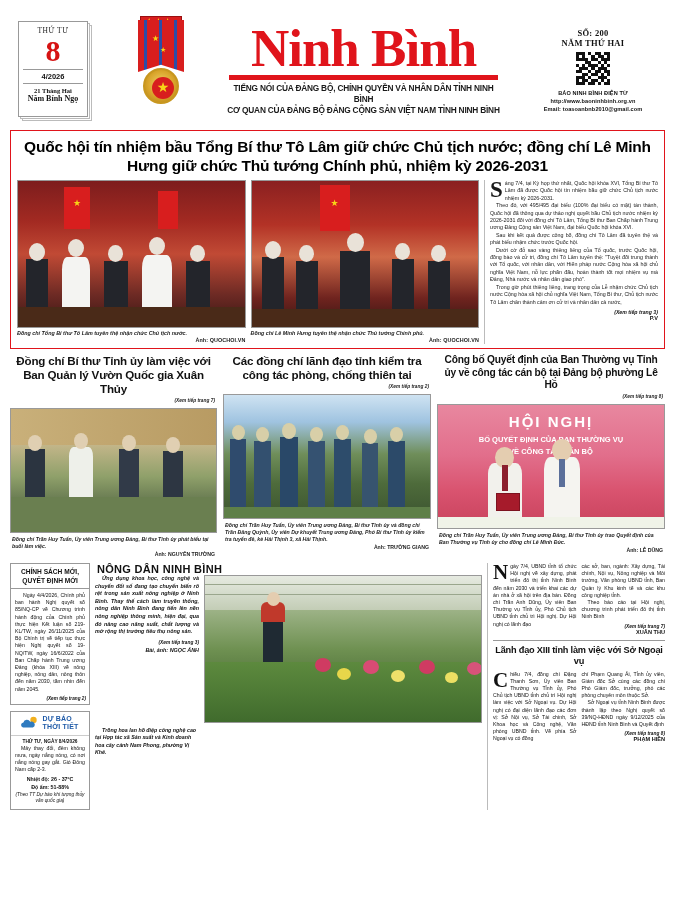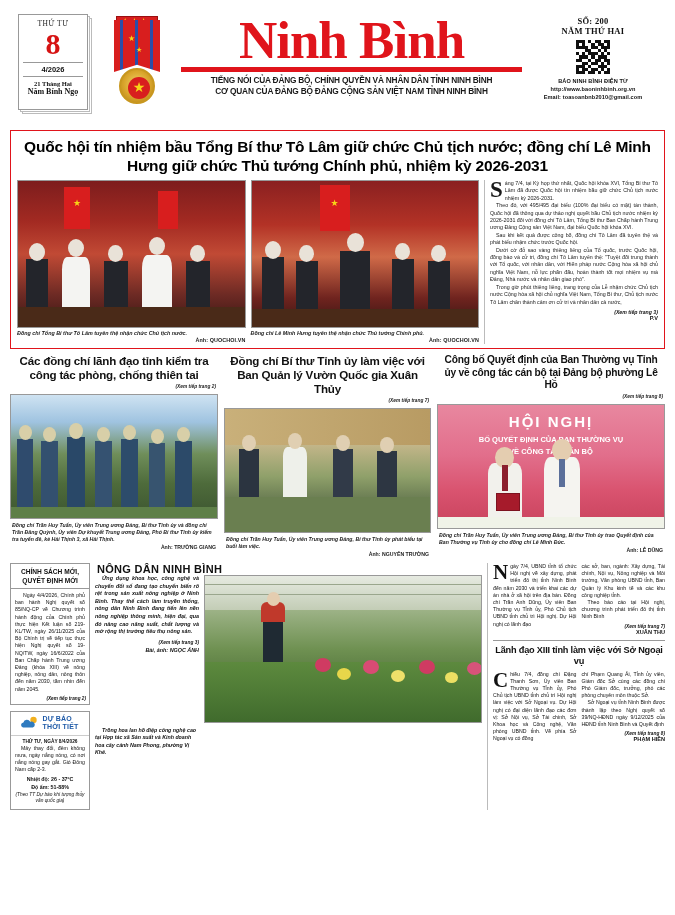--- a/index.html
+++ b/index.html
@@ -6,21 +6,21 @@
   body {
     width:675px; height:915px;
     background:#ffffff;
     font-family:"Liberation Sans", sans-serif;
     color:#111;
     overflow:hidden;
   }
   .page { width:675px; height:915px; position:relative; padding:0 8px; }
 
   
-  .masthead { display:flex; align-items:flex-start; padding:14px 10px 4px 10px; height:128px; }
+  .masthead { display:flex; align-items:center; padding:14px 10px 4px 10px; height:128px;gap:24px; }
   .datebox-wrap { position:relative; width:78px; flex:0 0 78px; }
   .datebox-shadow { position:absolute; left:4px; top:4px; width:70px; height:96px; border:1px solid #bbb; background:#fff; }
   .datebox-shadow2 { position:absolute; left:2px; top:2px; width:70px; height:96px; border:1px solid #bbb; background:#fff; }
   .datebox {
     position:relative; width:70px; height:96px; border:1px solid #999; background:#fff;
     text-align:center; padding-top:4px;
   }
   .dow { font-family:"Liberation Serif", serif; font-size:7.5px; letter-spacing:.5px; color:#222; }
   .daynum { font-family:"Liberation Serif", serif; font-size:30px; font-weight:bold; color:#d61313; line-height:32px; }
   .monthyear { font-size:7.5px; font-weight:bold; border-top:1px solid #999; border-bottom:1px solid #999; padding:2px 0; margin:2px 4px; }
@@ -376,20 +376,41 @@
         <div class="sig">
           <span>(Xem tiếp trang 3)</span>
           <b>P.V</b>
         </div>
       </div>
     </div>
   </div>
 
   <div class="mid">
 
+    <div class="mcol c2">
+      <div class="mhead">Đồng chí Bí thư Tỉnh ủy làm việc với Ban Quản lý Vườn Quốc gia Xuân Thủy</div>
+      <div class="jump">(Xem tiếp trang 7)</div>
+      <div class="mphoto ph-meeting">
+        <div style="position:absolute;left:0;top:0;width:100%;height:36px;background:linear-gradient(90deg,#c9b07a,#b89b63);"></div>
+        <div class="fig-dark" style="left:14px;top:40px;width:20px;height:50px;background:#2b3440;"></div>
+        <div class="fig-person" style="left:17px;top:26px;width:14px;height:16px;border-radius:50%;background:#e0cfb2;"></div>
+        <div class="white-shirt" style="left:58px;top:38px;width:24px;height:52px;background:#eef0ea;"></div>
+        <div class="fig-person" style="left:63px;top:24px;width:14px;height:16px;border-radius:50%;background:#e0cfb2;"></div>
+        <div class="fig-dark" style="left:108px;top:40px;width:20px;height:50px;background:#313a48;"></div>
+        <div class="fig-person" style="left:111px;top:26px;width:14px;height:16px;border-radius:50%;background:#e0cfb2;"></div>
+        <div class="fig-dark" style="left:152px;top:42px;width:20px;height:48px;background:#2d3642;"></div>
+        <div class="fig-person" style="left:155px;top:28px;width:14px;height:16px;border-radius:50%;background:#e0cfb2;"></div>
+        <div style="position:absolute;left:0;top:88px;width:100%;height:37px;background:#6a7f50;"></div>
+      </div>
+      <div class="mcap">
+        <span>Đồng chí Trần Huy Tuấn, Ủy viên Trung ương Đảng, Bí thư Tỉnh ủy phát biểu tại buổi làm việc.</span>
+        <span class="credit">Ảnh: NGUYỄN TRƯỜNG</span>
+      </div>
+    </div>
+
     <div class="mcol c1">
       <div class="mhead">Các đồng chí lãnh đạo tỉnh kiểm tra công tác phòng, chống thiên tai</div>
       <div class="jump">(Xem tiếp trang 2)</div>
       <div class="mphoto ph-field">
         <div class="fig-dark" style="left:6px;top:44px;width:16px;height:70px;background:#2f4b6d;"></div>
         <div class="fig-person" style="left:8px;top:30px;width:13px;height:15px;border-radius:50%;background:#d8cfa8;"></div>
         <div class="fig-dark" style="left:30px;top:46px;width:17px;height:68px;background:#33506f;"></div>
         <div class="fig-person" style="left:32px;top:32px;width:13px;height:15px;border-radius:50%;background:#d8cfa8;"></div>
         <div class="fig-dark" style="left:56px;top:42px;width:18px;height:72px;background:#294868;"></div>
         <div class="fig-person" style="left:58px;top:28px;width:14px;height:16px;border-radius:50%;background:#d8cfa8;"></div>
@@ -402,41 +423,20 @@
         <div class="fig-dark" style="left:164px;top:46px;width:17px;height:68px;background:#2c4a69;"></div>
         <div class="fig-person" style="left:166px;top:32px;width:13px;height:15px;border-radius:50%;background:#d8cfa8;"></div>
         <div style="position:absolute;left:0;top:112px;width:100%;height:14px;background:#5e7f48;"></div>
       </div>
       <div class="mcap">
         <span>Đồng chí Trần Huy Tuấn, Ủy viên Trung ương Đảng, Bí thư Tỉnh ủy và đồng chí Trần Đăng Quỳnh, Ủy viên Dự khuyết Trung ương Đảng, Phó Bí thư Tỉnh ủy kiểm tra tuyến đê, kè Hải Thịnh 3, xã Hải Thịnh.</span>
         <span class="credit">Ảnh: TRƯỜNG GIANG</span>
       </div>
     </div>
 
-    <div class="mcol c2">
-      <div class="mhead">Đồng chí Bí thư Tỉnh ủy làm việc với Ban Quản lý Vườn Quốc gia Xuân Thủy</div>
-      <div class="jump">(Xem tiếp trang 7)</div>
-      <div class="mphoto ph-meeting">
-        <div style="position:absolute;left:0;top:0;width:100%;height:36px;background:linear-gradient(90deg,#c9b07a,#b89b63);"></div>
-        <div class="fig-dark" style="left:14px;top:40px;width:20px;height:50px;background:#2b3440;"></div>
-        <div class="fig-person" style="left:17px;top:26px;width:14px;height:16px;border-radius:50%;background:#e0cfb2;"></div>
-        <div class="white-shirt" style="left:58px;top:38px;width:24px;height:52px;background:#eef0ea;"></div>
-        <div class="fig-person" style="left:63px;top:24px;width:14px;height:16px;border-radius:50%;background:#e0cfb2;"></div>
-        <div class="fig-dark" style="left:108px;top:40px;width:20px;height:50px;background:#313a48;"></div>
-        <div class="fig-person" style="left:111px;top:26px;width:14px;height:16px;border-radius:50%;background:#e0cfb2;"></div>
-        <div class="fig-dark" style="left:152px;top:42px;width:20px;height:48px;background:#2d3642;"></div>
-        <div class="fig-person" style="left:155px;top:28px;width:14px;height:16px;border-radius:50%;background:#e0cfb2;"></div>
-        <div style="position:absolute;left:0;top:88px;width:100%;height:37px;background:#6a7f50;"></div>
-      </div>
-      <div class="mcap">
-        <span>Đồng chí Trần Huy Tuấn, Ủy viên Trung ương Đảng, Bí thư Tỉnh ủy phát biểu tại buổi làm việc.</span>
-        <span class="credit">Ảnh: NGUYỄN TRƯỜNG</span>
-      </div>
-    </div>
-
     <div class="mcol c3">
       <div class="mhead c3">Công bố Quyết định của Ban Thường vụ Tỉnh ủy về công tác cán bộ tại Đảng bộ phường Lê Hồ</div>
       <div class="jump">(Xem tiếp trang 8)</div>
       <div class="mphoto ph-conf">
         <div class="conf-txt" style="top:8px;font-size:15px;letter-spacing:2px;">HỘI NGHỊ</div>
         <div class="conf-txt" style="top:30px;font-size:7.5px;">BỐ QUYẾT ĐỊNH CỦA BAN THƯỜNG VỤ</div>
         <div class="conf-txt" style="top:42px;font-size:7.5px;">VỀ CÔNG TÁC CÁN BỘ</div>
         <div class="white-shirt" style="left:50px;top:58px;width:34px;height:60px;background:#f2f1ec;"></div>
         <div class="fig-person" style="left:57px;top:42px;width:19px;height:21px;border-radius:50%;background:#e4cdb0;"></div>
         <div style="position:absolute;left:64px;top:60px;width:6px;height:26px;background:#8b1f2d;"></div>

